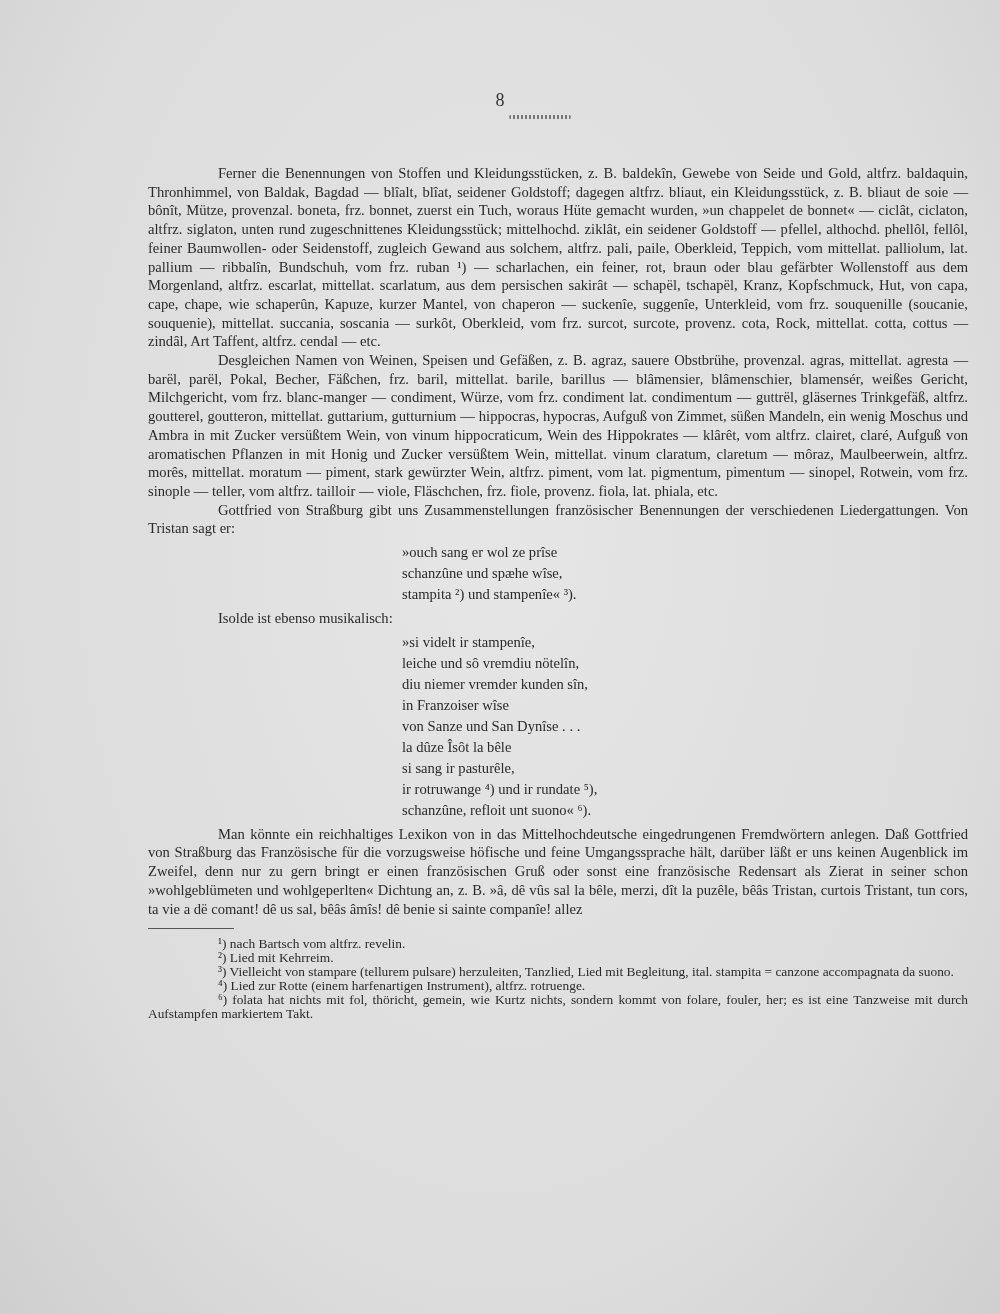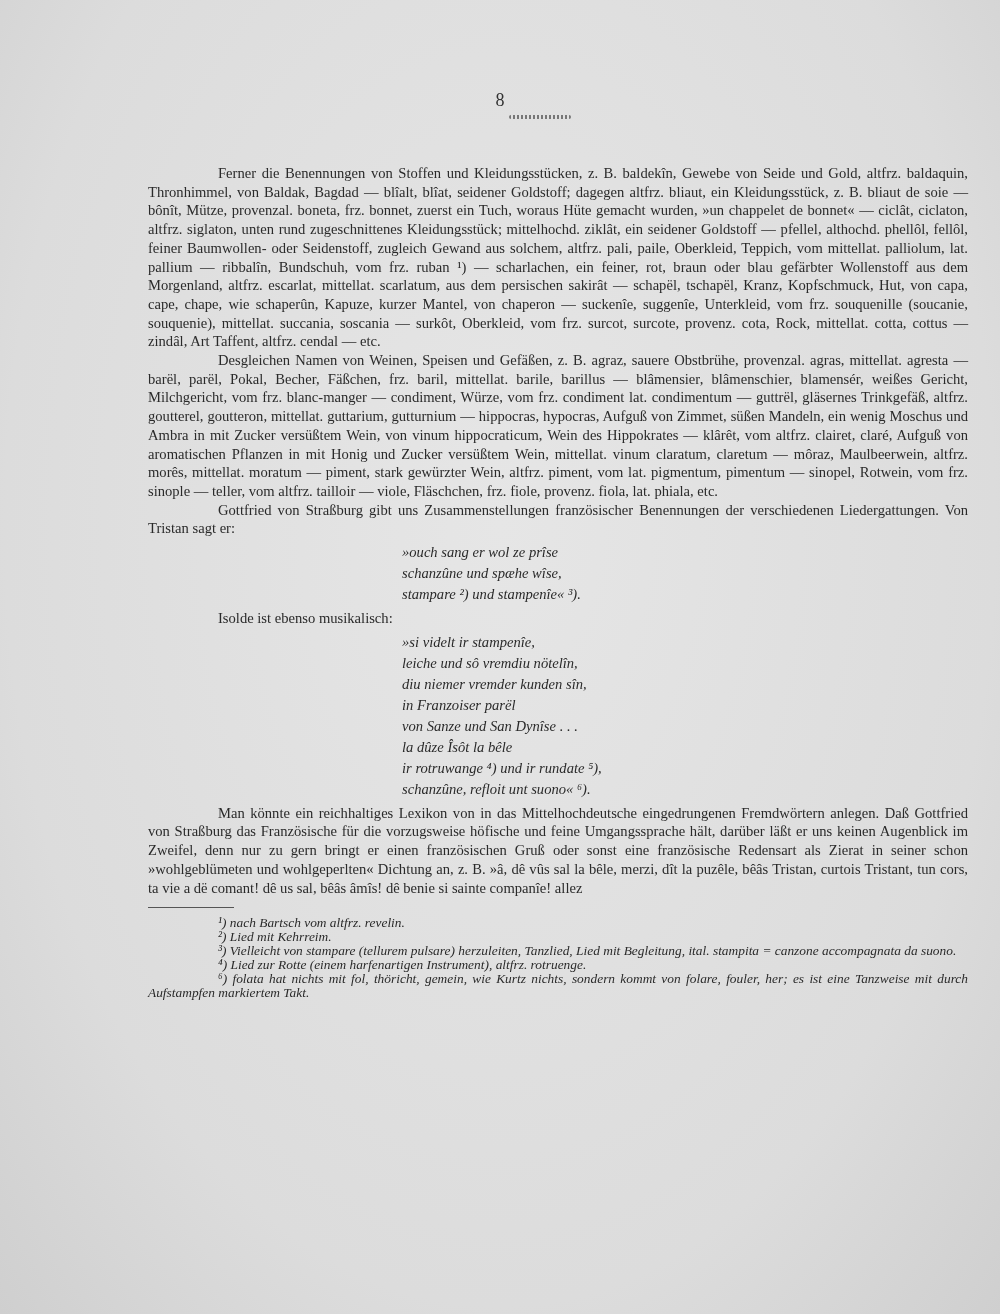--- a/index.html
+++ b/index.html
@@ -24,56 +24,57 @@
   .body-text {
     position: absolute; left: 148px; top: 132px; width: 820px;
     font-size: 14.6px; line-height: 18.7px;
     text-align: justify;
     margin-top: 32px;
   }
   .body-text p { margin: 0; text-indent: 70px; }
   .verse {
     margin: 4px 0 4px 254px; line-height: 21px; font-size: 14.6px;
   }
-  .verse div { white-space: nowrap; font-style: italic; }
+  .verse div { white-space: nowrap; }
   .lead { margin: 0 0 0 70px; text-indent: 0; }
   .rule {
     width: 86px; border-top: 1px solid #555; margin: 10px 0 8px 0;
   }
   .footnotes {
     font-size: 13.4px; line-height: 14px;
   }
-  .footnotes p { margin: 0; text-indent: 70px; text-align: justify; font-style: italic; }
+  .footnotes p { margin: 0; text-indent: 70px; text-align: justify; }
 </style>
 </head>
 <body>
 
 <div class="page-number">8</div>
 <div class="page-rule"></div>
 
 <div class="body-text">
   <p>Ferner die Benennungen von Stoffen und Kleidungsstücken, z. B. baldekîn, Gewebe von Seide und Gold, altfrz. baldaquin, Thronhimmel, von Baldak, Bagdad — blîalt, blîat, seidener Goldstoff; dagegen altfrz. bliaut, ein Kleidungsstück, z. B. bliaut de soie — bônît, Mütze, provenzal. boneta, frz. bonnet, zuerst ein Tuch, woraus Hüte gemacht wurden, »un chappelet de bonnet« — ciclât, ciclaton, altfrz. siglaton, unten rund zugeschnittenes Kleidungsstück; mittelhochd. ziklât, ein seidener Goldstoff — pfellel, althochd. phellôl, fellôl, feiner Baumwollen- oder Seidenstoff, zugleich Gewand aus solchem, altfrz. pali, paile, Oberkleid, Teppich, vom mittellat. palliolum, lat. pallium — ribbalîn, Bundschuh, vom frz. ruban ¹) — scharlachen, ein feiner, rot, braun oder blau gefärbter Wollenstoff aus dem Morgenland, altfrz. escarlat, mittellat. scarlatum, aus dem persischen sakirât — schapël, tschapël, Kranz, Kopfschmuck, Hut, von capa, cape, chape, wie schaperûn, Kapuze, kurzer Mantel, von chaperon — suckenîe, suggenîe, Unterkleid, vom frz. souquenille (soucanie, souquenie), mittellat. succania, soscania — surkôt, Oberkleid, vom frz. surcot, surcote, provenz. cota, Rock, mittellat. cotta, cottus — zindâl, Art Taffent, altfrz. cendal — etc.</p>
   <p>Desgleichen Namen von Weinen, Speisen und Gefäßen, z. B. agraz, sauere Obstbrühe, provenzal. agras, mittellat. agresta — barël, parël, Pokal, Becher, Fäßchen, frz. baril, mittellat. barile, barillus — blâmensier, blâmenschier, blamensér, weißes Gericht, Milchgericht, vom frz. blanc-manger — condiment, Würze, vom frz. condiment lat. condimentum — guttrël, gläsernes Trinkgefäß, altfrz. goutterel, goutteron, mittellat. guttarium, gutturnium — hippocras, hypocras, Aufguß von Zimmet, süßen Mandeln, ein wenig Moschus und Ambra in mit Zucker versüßtem Wein, von vinum hippocraticum, Wein des Hippokrates — klârêt, vom altfrz. clairet, claré, Aufguß von aromatischen Pflanzen in mit Honig und Zucker versüßtem Wein, mittellat. vinum claratum, claretum — môraz, Maulbeerwein, altfrz. morês, mittellat. moratum — piment, stark gewürzter Wein, altfrz. piment, vom lat. pigmentum, pimentum — sinopel, Rotwein, vom frz. sinople — teller, vom altfrz. tailloir — viole, Fläschchen, frz. fiole, provenz. fiola, lat. phiala, etc.</p>
   <p>Gottfried von Straßburg gibt uns Zusammenstellungen französischer Benennungen der verschiedenen Liedergattungen. Von Tristan sagt er:</p>
 
   <div class="verse">
     <div>»ouch sang er wol ze prîse</div>
     <div>schanzûne und spæhe wîse,</div>
-    <div>stampare ²) und stampenîe« ³).</div>
+    <div>stampita ²) und stampenîe« ³).</div>
   </div>
 
   <p class="lead">Isolde ist ebenso musikalisch:</p>
 
   <div class="verse">
     <div>»si videlt ir stampenîe,</div>
     <div>leiche und sô vremdiu nötelîn,</div>
     <div>diu niemer vremder kunden sîn,</div>
-    <div>in Franzoiser parël</div>
+    <div>in Franzoiser wîse</div>
     <div>von Sanze und San Dynîse . . .</div>
     <div>la dûze Îsôt la bêle</div>
+    <div>si sang ir pasturêle,</div>
     <div>ir rotruwange ⁴) und ir rundate ⁵),</div>
     <div>schanzûne, refloit unt suono« ⁶).</div>
   </div>
 
   <p>Man könnte ein reichhaltiges Lexikon von in das Mittelhochdeutsche eingedrungenen Fremdwörtern anlegen. Daß Gottfried von Straßburg das Französische für die vorzugsweise höfische und feine Umgangssprache hält, darüber läßt er uns keinen Augenblick im Zweifel, denn nur zu gern bringt er einen französischen Gruß oder sonst eine französische Redensart als Zierat in seiner schon »wohlgeblümeten und wohlgeperlten« Dichtung an, z. B. »â, dê vûs sal la bêle, merzi, dît la puzêle, bêâs Tristan, curtois Tristant, tun cors, ta vie a dë comant! dê us sal, bêâs âmîs! dê benie si sainte companîe! allez</p>
 
   <div class="rule"></div>
 
   <div class="footnotes">
     <p>¹) nach Bartsch vom altfrz. revelin.</p>

